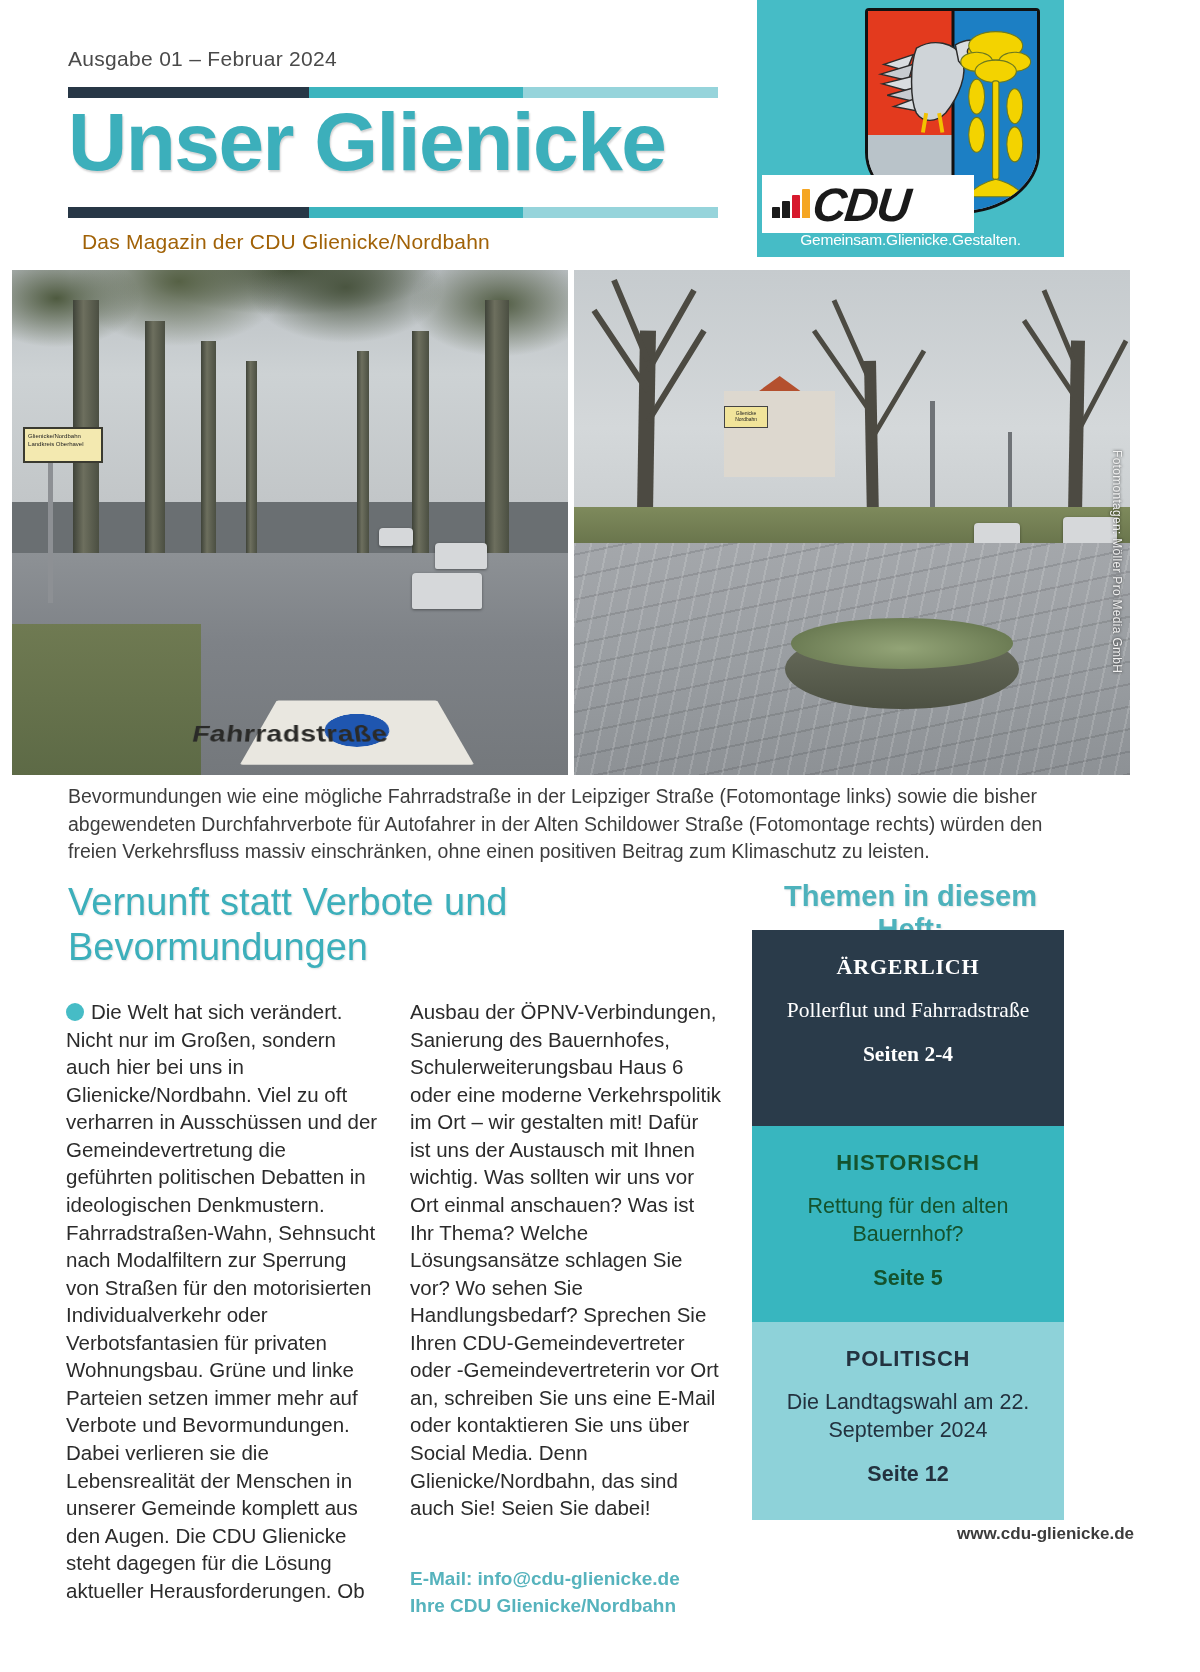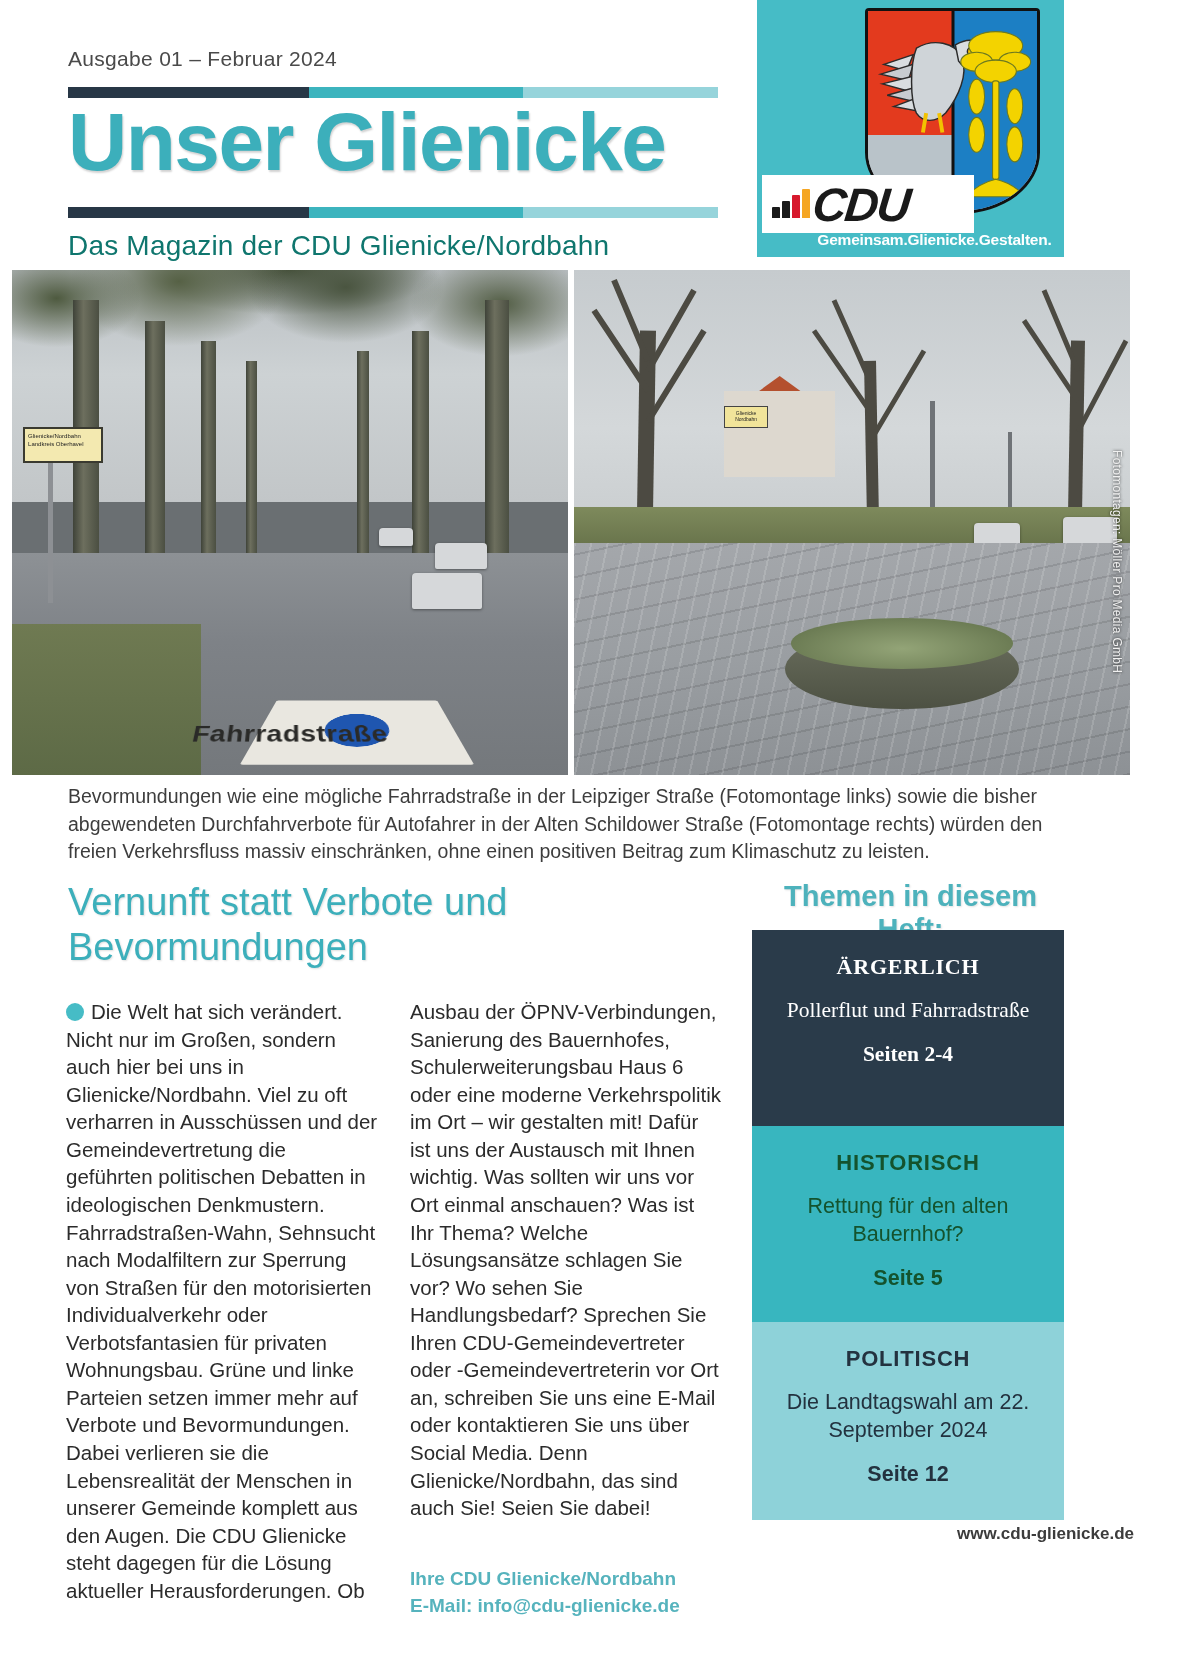--- a/index.html
+++ b/index.html
@@ -62,23 +62,23 @@
     font-size: 82px;
     font-weight: 700;
     color: #3cafbb;
     letter-spacing: -1.5px;
     line-height: 1;
     text-shadow: 1px 2px 2px rgba(0,0,0,0.18);
   }
 
   .mast-sub {
     position: absolute;
-    left: 0; top: 230px;
-    font-size: 28px;
-    color: #0f766e;
+    left: 14px; top: 230px;
+    font-size: 21px;
+    color: #a16207;
     letter-spacing: 0.2px;
   }
 
   
   .cdu-block {
     position: absolute;
     left: 757px; top: 0;
     width: 307px;
     height: 257px;
     background: #46bcc6;
@@ -151,24 +151,23 @@
     transform: skewX(-6deg);
     line-height: 1;
   }
 
   .cdu-tagline {
     position: absolute;
     left: 0; top: 231px;
     width: 307px;
     text-align: center;
     font-size: 15.5px;
-    font-weight: 700;
+    font-weight: 400;
     color: #ffffff;
     letter-spacing: -0.2px;
-    margin-left: 24px;
   }
 
   
   .photos {
     position: absolute;
     left: 12px; top: 270px;
     width: 1118px;
     height: 505px;
     display: flex;
     gap: 6px;
@@ -580,22 +579,22 @@
 
   <div class="headline">Vernunft statt Verbote und Bevormundungen</div>
 
   <div class="col col-1">
     <span class="bullet"></span><span>Die Welt hat sich verändert. Nicht nur im Großen, sondern auch hier bei uns in Glienicke/Nordbahn. Viel zu oft verharren in Ausschüssen und der Gemeindevertretung die geführten politischen Debatten in ideologischen Denkmustern. Fahrradstraßen-Wahn, Sehnsucht nach Modalfiltern zur Sperrung von Straßen für den motorisierten Individualverkehr oder Verbotsfantasien für privaten Wohnungsbau. Grüne und linke Parteien setzen immer mehr auf Verbote und Bevormundungen. Dabei verlieren sie die Lebensrealität der Menschen in unserer Gemeinde komplett aus den Augen. Die CDU Glienicke steht dagegen für die Lösung aktueller Herausforderungen. Ob</span>
   </div>
 
   <div class="col col-2">Ausbau der ÖPNV-Verbindungen, Sanierung des Bauernhofes, Schulerweiterungsbau Haus 6 oder eine moderne Verkehrspolitik im Ort – wir gestalten mit! Dafür ist uns der Austausch mit Ihnen wichtig. Was sollten wir uns vor Ort einmal anschauen? Was ist Ihr Thema? Welche Lösungsansätze schlagen Sie vor? Wo sehen Sie Handlungsbedarf? Sprechen Sie Ihren CDU-Gemeindevertreter oder -Gemeindevertreterin vor Ort an, schreiben Sie uns eine E-Mail oder kontaktieren Sie uns über Social Media. Denn Glienicke/Nordbahn, das sind auch Sie! Seien Sie dabei!</div>
 
   <div class="signoff">
+    <div>E-Mail: info@cdu-glienicke.de</div>
     <div>Ihre CDU Glienicke/Nordbahn</div>
-    <div>E-Mail: info@cdu-glienicke.de</div>
   </div>
 
   <div class="themen-title">Themen in diesem Heft:</div>
 
   <div class="boxes">
 
     <div class="box box-1">
       <div class="box-kicker">ÄRGERLICH</div>
       <div class="box-text">Pollerflut und Fahrradstraße</div>
       <div class="box-page">Seiten 2-4</div>

